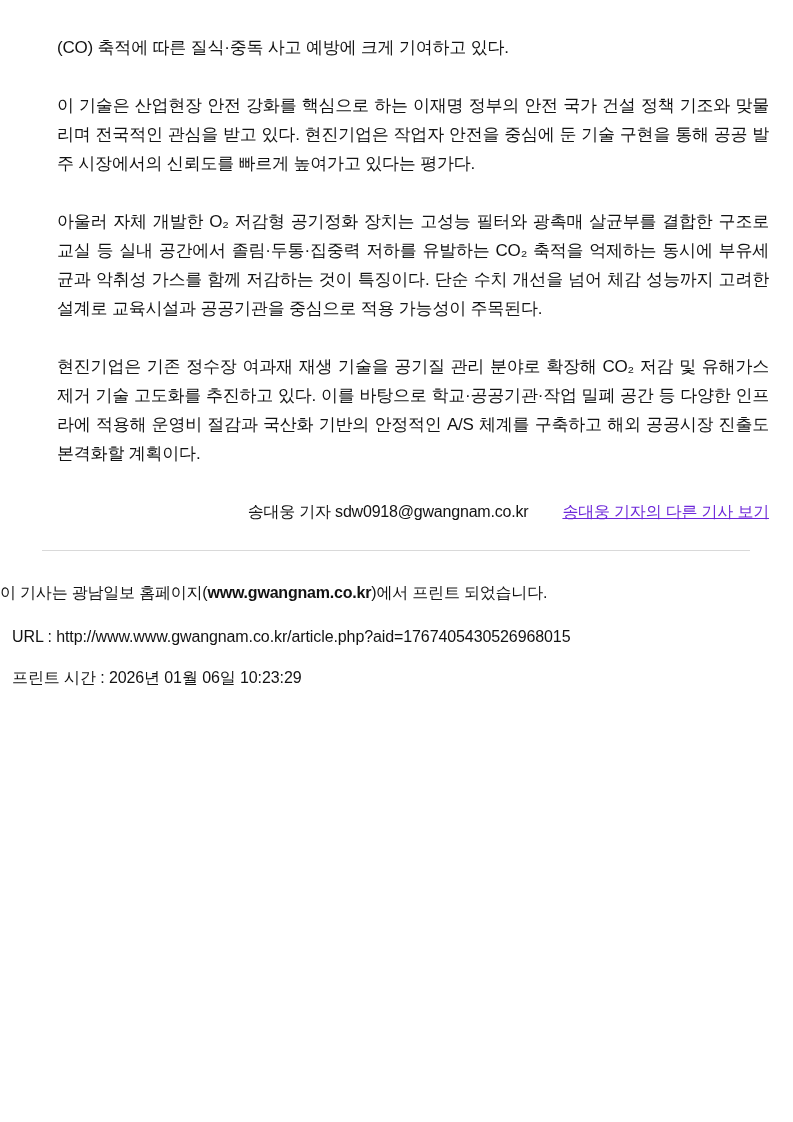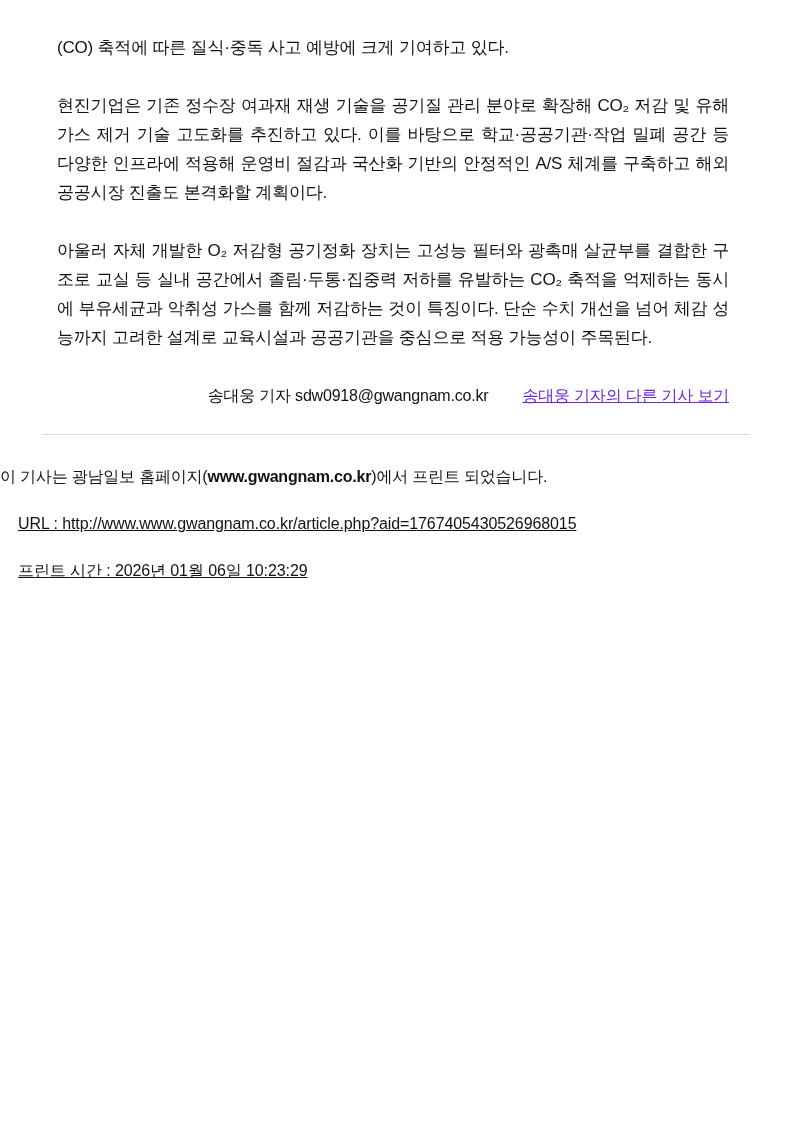--- a/index.html
+++ b/index.html
@@ -11,21 +11,21 @@
     position: relative;
     width: 793px;
     height: 1122px;
     background: #ffffff;
     color: #121212;
     font-family: "Liberation Sans", "DejaVu Sans", sans-serif;
     overflow: hidden;
     box-sizing: border-box;
   }
   .content {
-    padding: 33px 64px 0 57px;
+    padding: 33px 24px 0 57px;
   }
   .para {
     font-size: 17px;
     line-height: 29px;
     letter-spacing: -0.2px;
     text-align: justify;
     margin: 0 0 29px 0;
     word-break: normal;
   }
   .byline-row {
@@ -59,32 +59,32 @@
     font-size: 16px;
     line-height: 29px;
     letter-spacing: -0.2px;
     margin: 27px 0 15px 0;
   }
   .notice b { font-weight: bold; }
   .url-line, .time-line {
     font-size: 16px;
     line-height: 29px;
     letter-spacing: -0.1px;
-    margin: 18px;
-    text-decoration: underline;
+    margin: 12px;
   }
 </style>
 </head>
 <body>
 
 <div class="page">
   <div class="content">
     <p class="para">(CO) 축적에 따른 질식·중독 사고 예방에 크게 기여하고 있다.</p>
+    <p class="para">이 기술은 산업현장 안전 강화를 핵심으로 하는 이재명 정부의 안전 국가 건설 정책 기조와 맞물리며 전국적인 관심을 받고 있다. 현진기업은 작업자 안전을 중심에 둔 기술 구현을 통해 공공 발주 시장에서의 신뢰도를 빠르게 높여가고 있다는 평가다.</p>
+    <p class="para">아울러 자체 개발한 O₂ 저감형 공기정화 장치는 고성능 필터와 광촉매 살균부를 결합한 구조로 교실 등 실내 공간에서 졸림·두통·집중력 저하를 유발하는 CO₂ 축적을 억제하는 동시에 부유세균과 악취성 가스를 함께 저감하는 것이 특징이다. 단순 수치 개선을 넘어 체감 성능까지 고려한 설계로 교육시설과 공공기관을 중심으로 적용 가능성이 주목된다.</p>
     <p class="para">현진기업은 기존 정수장 여과재 재생 기술을 공기질 관리 분야로 확장해 CO₂ 저감 및 유해가스 제거 기술 고도화를 추진하고 있다. 이를 바탕으로 학교·공공기관·작업 밀폐 공간 등 다양한 인프라에 적용해 운영비 절감과 국산화 기반의 안정적인 A/S 체계를 구축하고 해외 공공시장 진출도 본격화할 계획이다.</p>
-    <p class="para">아울러 자체 개발한 O₂ 저감형 공기정화 장치는 고성능 필터와 광촉매 살균부를 결합한 구조로 교실 등 실내 공간에서 졸림·두통·집중력 저하를 유발하는 CO₂ 축적을 억제하는 동시에 부유세균과 악취성 가스를 함께 저감하는 것이 특징이다. 단순 수치 개선을 넘어 체감 성능까지 고려한 설계로 교육시설과 공공기관을 중심으로 적용 가능성이 주목된다.</p>
 
     <div class="byline-row">
       <span class="byline">송대웅 기자 sdw0918@gwangnam.co.kr</span>
       <a class="more-link" href="#">송대웅 기자의 다른 기사 보기</a>
     </div>
   </div>
 
   <hr class="divider">
 
   <div class="footer">

